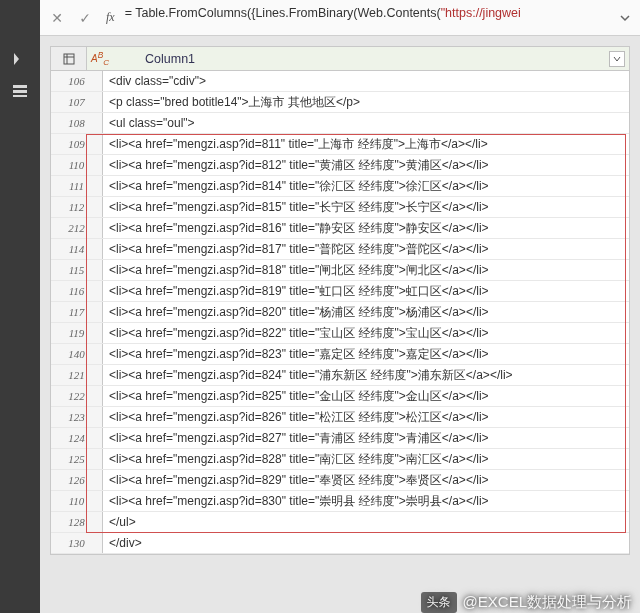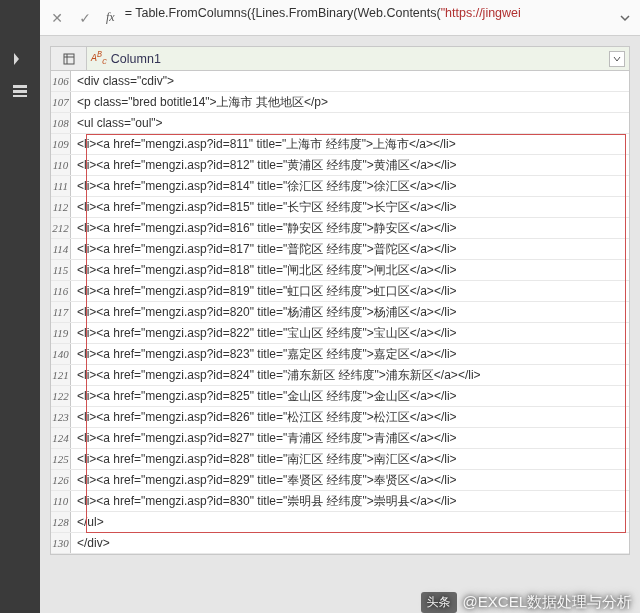--- a/index.html
+++ b/index.html
@@ -93,39 +93,39 @@
     display: flex;
     align-items: center;
     padding-left: 4px;
     gap: 4px;
     position: relative;
   }
   .col-type {
     font-style: italic;
     font-size: 10px;
     color: #c05020;
-    font-family: Liberation Mono, monospace;
+    font-family: Liberation Sans, sans-serif;
   }
   .col-type sub { font-size: 8px; }
-  .col-name { color: #335; font-size: 12.5px; }
+  .col-name { color: #335; font-size: 12.5px; margin-left: 32px; }
   .col-drop {
     position: absolute;
     right: 4px;
     width: 16px; height: 16px;
     border: 1px solid #bbb;
     background: #fff;
     display: flex; align-items: center; justify-content: center;
   }
   .data-row {
     display: flex;
     height: 21px;
     border-bottom: 1px solid #e8e8e8;
   }
   .rownum {
-    width: 20px;
+    width: 52px;
     background: #f5f5f5;
     border-right: 1px solid #c8c8c8;
     color: #666;
     font-size: 11px;
     display: flex; align-items: center; justify-content: center;
     font-style: italic;
     font-family: Georgia, serif;
   }
   .cell {
     flex: 1;

